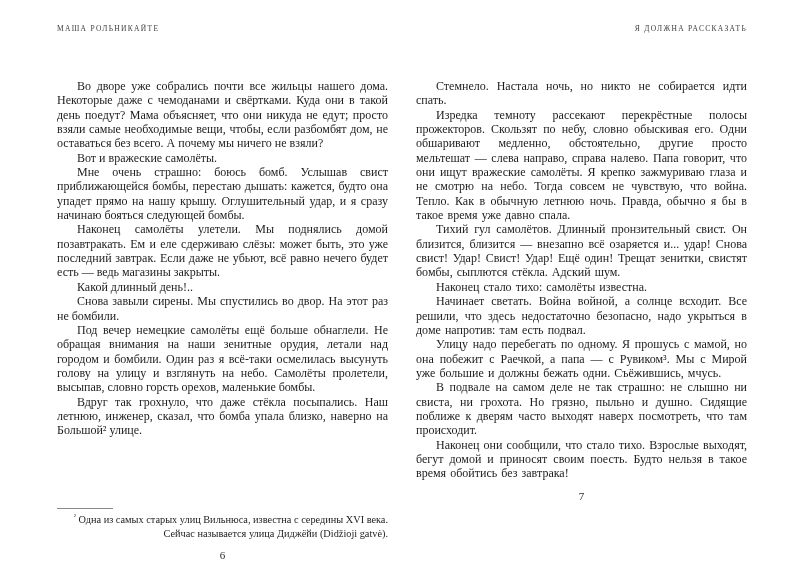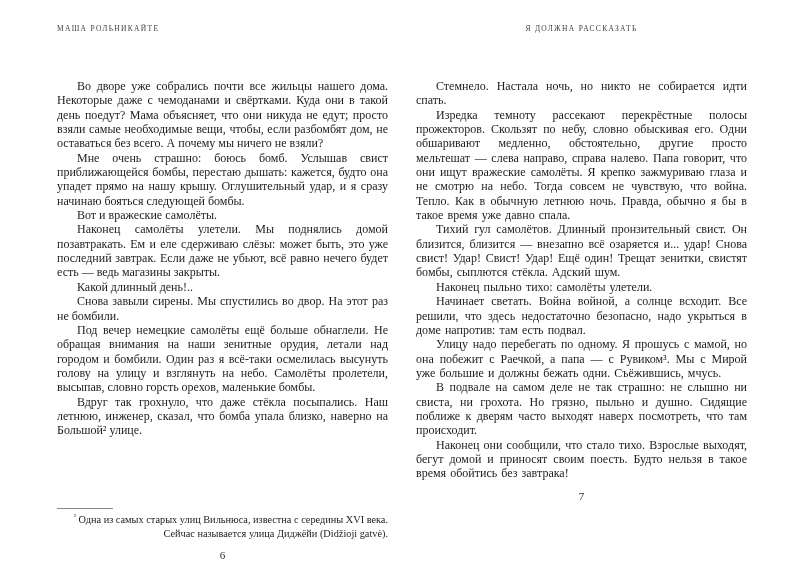--- a/index.html
+++ b/index.html
@@ -24,21 +24,21 @@
     flex-direction: column;
     overflow: hidden;
   }
   .running-head {
     font-size: 7.5px;
     letter-spacing: 1.3px;
     color: #3c3c3c;
     line-height: 9px;
     white-space: nowrap;
   }
-  .page.right .running-head { text-align: center; }
+  .page.right .running-head { text-align: right; }
   .page-body {
     margin-top: 46px;
     font-size: 12px;
     line-height: 14.35px;
     text-align: justify;
   }
   .page.right .page-body { word-spacing: 1.1px; }
   .para { text-indent: 20px; }
   .footnote-block {
     margin-top: auto;
@@ -68,42 +68,42 @@
 </style>
 </head>
 <body>
 
 <div class="spread">
 
   <div class="page left">
     <div class="running-head">МАША РОЛЬНИКАЙТЕ</div>
     <div class="page-body">
         <p class="para">Во дворе уже собрались почти все жильцы нашего дома. Некоторые даже с чемоданами и свёртками. Куда они в такой день поедут? Мама объясняет, что они никуда не едут; просто взяли самые необходимые вещи, чтобы, если разбомбят дом, не оставаться без всего. А почему мы ничего не взяли?</p>
+        <p class="para">Вот и вражеские самолёты.</p>
         <p class="para">Мне очень страшно: боюсь бомб. Услышав свист приближающейся бомбы, перестаю дышать: кажется, будто она упадет прямо на нашу крышу. Оглушительный удар, и я сразу начинаю бояться следующей бомбы.</p>
-        <p class="para">Вот и вражеские самолёты.</p>
         <p class="para">Наконец самолёты улетели. Мы поднялись домой позавтракать. Ем и еле сдерживаю слёзы: может быть, это уже последний завтрак. Если даже не убьют, всё равно нечего будет есть — ведь магазины закрыты.</p>
         <p class="para">Какой длинный день!..</p>
         <p class="para">Снова завыли сирены. Мы спустились во двор. На этот раз не бомбили.</p>
         <p class="para">Под вечер немецкие самолёты ещё больше обнаглели. Не обращая внимания на наши зенитные орудия, летали над городом и бомбили. Один раз я всё-таки осмелилась высунуть голову на улицу и взглянуть на небо. Самолёты пролетели, высыпав, словно горсть орехов, маленькие бомбы.</p>
         <p class="para">Вдруг так грохнуло, что даже стёкла посыпались. Наш летнюю, инженер, сказал, что бомба упала близко, наверно на Большой² улице.</p>
       </div>
     <div class="footnote-block">
       <div class="footnote-rule"></div>
       <div class="footnote"><sup>²</sup><span> Одна из самых старых улиц Вильнюса, известна с середины XVI века. Сейчас называется улица Диджёйи (Didžioji gatvė).</span></div>
     </div>
     <div class="page-number">6</div>
   </div>
 
   <div class="page right">
     <div class="running-head">Я ДОЛЖНА РАССКАЗАТЬ</div>
     <div class="page-body">
         <p class="para">Стемнело. Настала ночь, но никто не собирается идти спать.</p>
         <p class="para">Изредка темноту рассекают перекрёстные полосы прожекторов. Скользят по небу, словно обыскивая его. Одни обшаривают медленно, обстоятельно, другие просто мельтешат — слева направо, справа налево. Папа говорит, что они ищут вражеские самолёты. Я крепко зажмуриваю глаза и не смотрю на небо. Тогда совсем не чувствую, что война. Тепло. Как в обычную летнюю ночь. Правда, обычно я бы в такое время уже давно спала.</p>
         <p class="para">Тихий гул самолётов. Длинный пронзительный свист. Он близится, близится — внезапно всё озаряется и... удар! Снова свист! Удар! Свист! Удар! Ещё один! Трещат зенитки, свистят бомбы, сыплются стёкла. Адский шум.</p>
-        <p class="para">Наконец пыльно тихо: самолёты улетели.</p>
+        <p class="para">Наконец стало тихо: самолёты известна.</p>
         <p class="para">Начинает светать. Война войной, а солнце всходит. Все решили, что здесь недостаточно безопасно, надо укрыться в доме напротив: там есть подвал.</p>
         <p class="para">Улицу надо перебегать по одному. Я прошусь с мамой, но она побежит с Раечкой, а папа — с Рувиком³. Мы с Мирой уже большие и должны бежать одни. Съёжившись, мчусь.</p>
         <p class="para">В подвале на самом деле не так страшно: не слышно ни свиста, ни грохота. Но грязно, пыльно и душно. Сидящие поближе к дверям часто выходят наверх посмотреть, что там происходит.</p>
         <p class="para">Наконец они сообщили, что стало тихо. Взрослые выходят, бегут домой и приносят своим поесть. Будто нельзя в такое время обойтись без завтрака!</p>
       </div>
     <div class="page-number">7</div>
   </div>
 
 </div>
 

